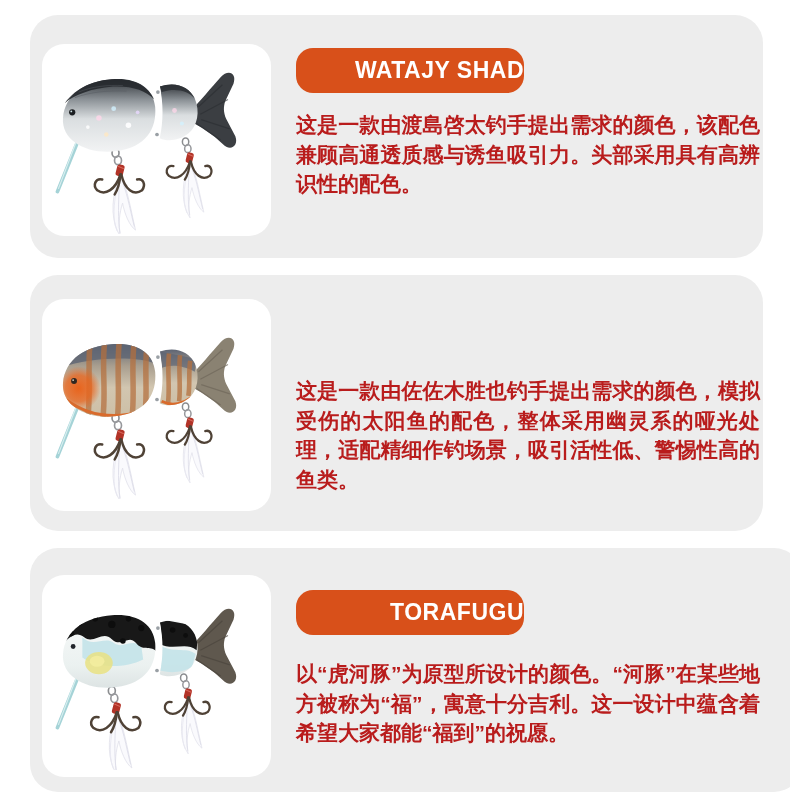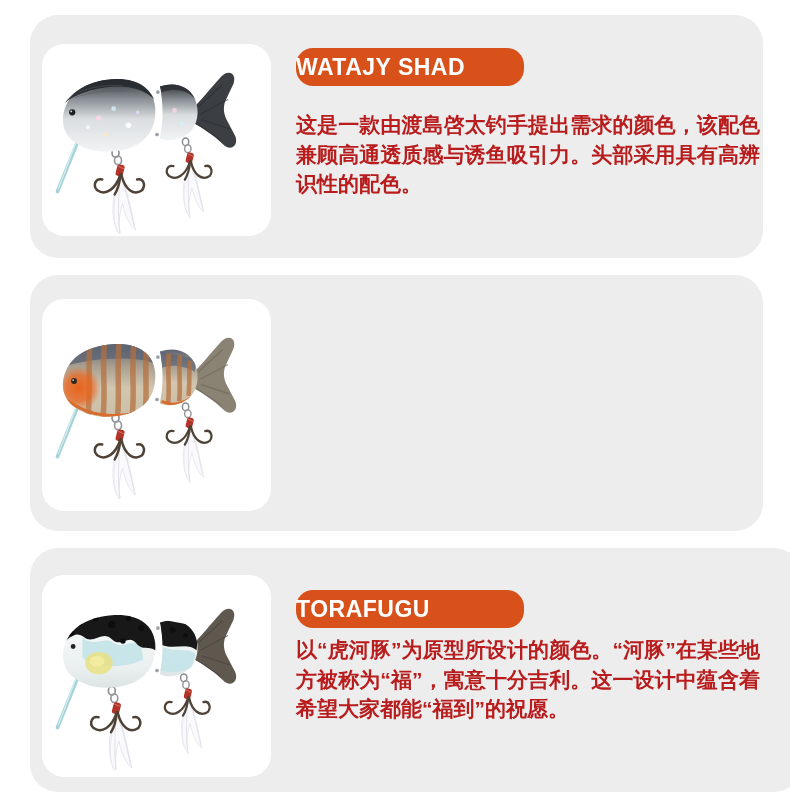--- a/index.html
+++ b/index.html
@@ -15,35 +15,35 @@
   .card.c2{top:548px;height:244px;padding-left:39px;}
   .holder{
     position:absolute;left:12px;width:229px;background:#ffffff;border-radius:22px;
     display:flex;align-items:center;justify-content:center;overflow:hidden;
   }
   .c0 .holder{top:29px;height:192px;}
   .c1 .holder{top:24px;height:212px;}
   .c2 .holder{top:27px;height:202px;}
   .holder svg{width:212px;height:auto;display:block;}
   .banner{
-    position:absolute;left:266px;width:228px;height:38px;background:#D8501A;border-radius:17px;
-    color:#ffffff;display:flex;align-items:center;justify-content:flex-start;
+    position:absolute;left:266px;width:228px;height:45px;background:#D8501A;border-radius:17px;
+    color:#ffffff;display:flex;align-items:center;justify-content:flex-end;
     font-weight:800;font-size:23px;letter-spacing:0.5px;white-space:nowrap;
   }
   .c0 .banner{top:33px;}
   .c1 .banner{top:40px;}
   .c2 .banner{top:42px;}
   .desc{
     position:absolute;left:266px;width:464px;color:#b91c1c;
     font-size:21px;line-height:29.5px;font-weight:700;text-align:justify;
     letter-spacing:0px;
   }
   .c0 .desc{top:74px;}
   .c1 .desc{top:80px;}
-  .c2 .desc{top:66px;}
+  .c2 .desc{top:90px;}
 </style>
 </head>
 <body>
 
 <svg width="0" height="0" style="position:absolute" aria-hidden="true">
   <defs>
     <g id="treble">
 
       <ellipse cx="0" cy="0" rx="4.2" ry="5.2" fill="none" stroke="#8b8d90" stroke-width="2"></ellipse>
       <ellipse cx="3" cy="9" rx="4.2" ry="5.2" fill="none" stroke="#97989c" stroke-width="2"></ellipse>
@@ -176,20 +176,21 @@
       </g>
 
       <circle cx="25" cy="76" r="3.2" fill="#2f2721"></circle>
       <circle cx="24" cy="75" r="0.9" fill="#e8dfce"></circle>
 
       <path d="M116 42 C119 62 119 84 113 104" stroke="#ffffff" stroke-width="4" fill="none"></path>
       <circle cx="116" cy="50" r="2" fill="#9aa0a5"></circle>
       <circle cx="115" cy="96" r="2" fill="#9aa0a5"></circle>
     </svg>
   </div>
+  <p class="desc">这是一款由佐佐木胜也钓手提出需求的颜色，模拟受伤的太阳鱼的配色，整体采用幽灵系的哑光处理，适配精细作钓场景，吸引活性低、警惕性高的鱼类。</p>
 </section>
 
 <section class="card c2">
   <div class="holder">
     <svg viewBox="0 0 230 205">
       <clipPath id="cF3">
           <path d="M13 78 C15 52 38 38 66 36 C94 34 111 46 113 66 C115 90 103 110 71 114 C40 118 11 103 13 78 Z"></path>
         </clipPath>
       <clipPath id="cR3">
           <path d="M118 44 C135 38 150 44 156 57 C162 71 159 87 149 95 C139 103 126 104 118 100 C122 82 122 62 118 44 Z"></path>

